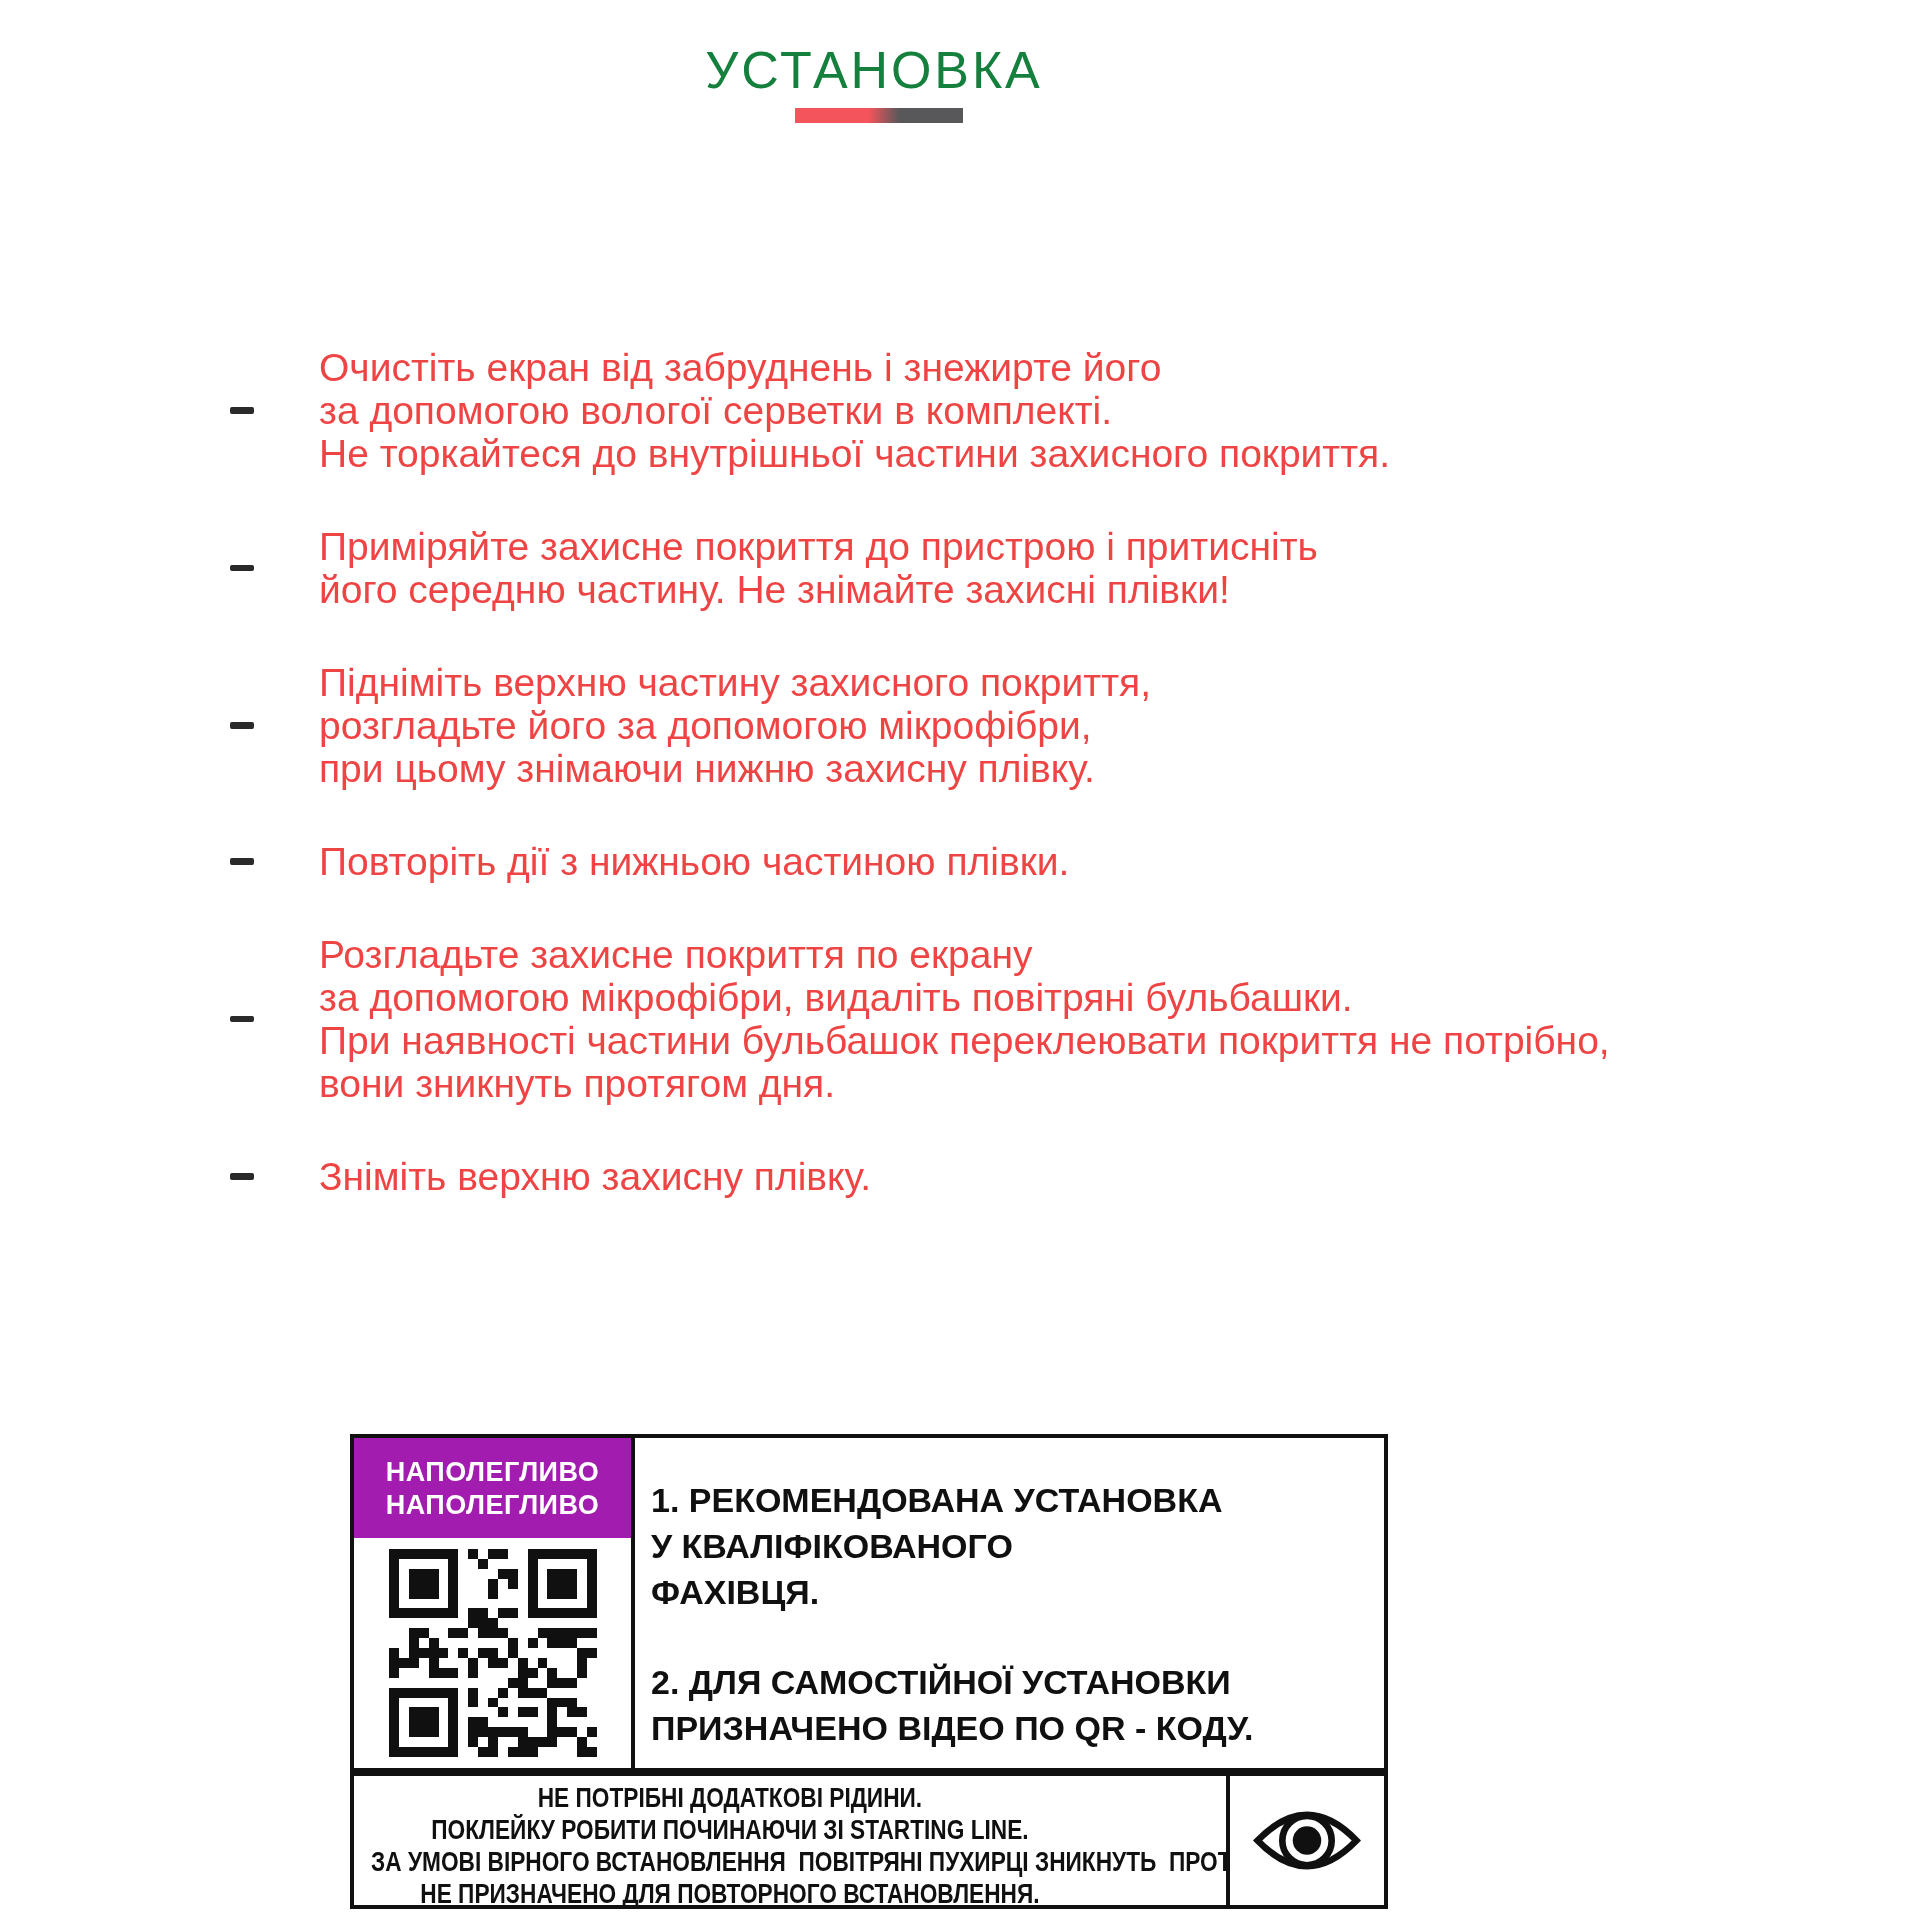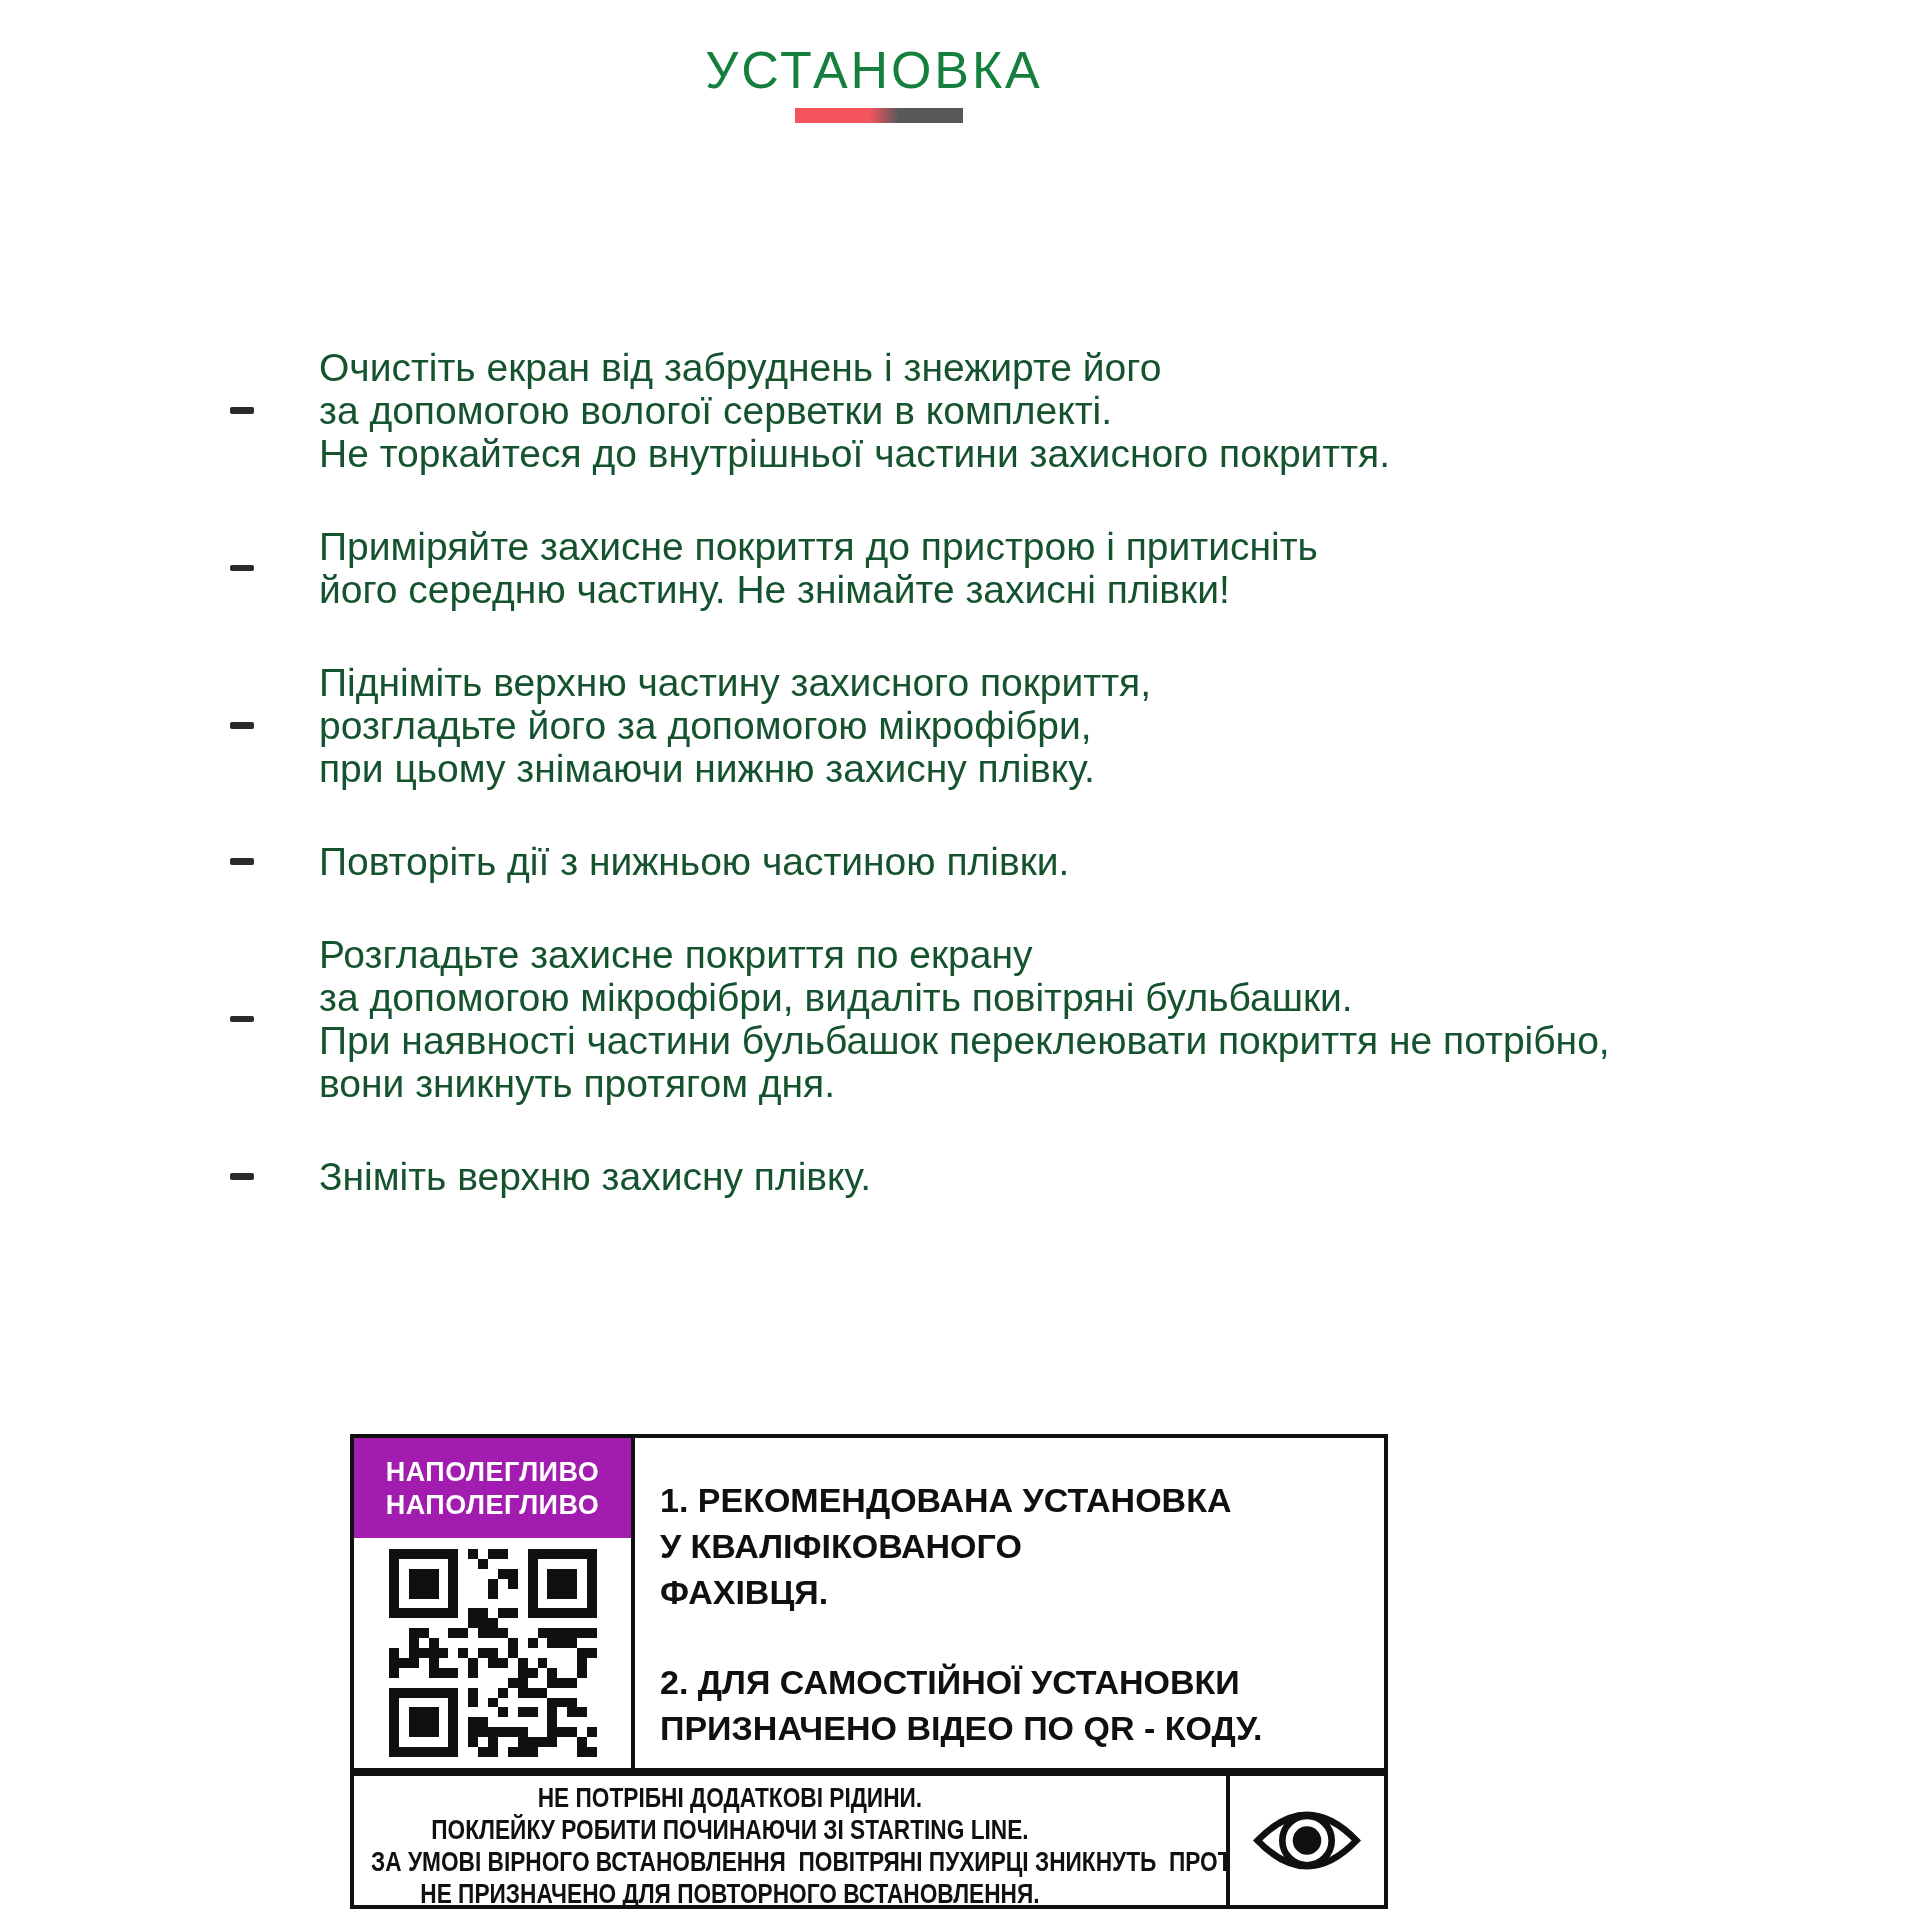--- a/index.html
+++ b/index.html
@@ -14,36 +14,36 @@
   }
   .accent-bar{
     position:absolute;top:108px;left:795px;width:168px;height:15.4px;
     background:linear-gradient(90deg,#f4545b 0%,#f4545b 44%,#58585a 62%,#58585a 100%);
   }
   
   .instructions{position:absolute;top:346px;left:0;}
   .bullet{display:flex;align-items:center;margin-left:230px;margin-bottom:50px;}
   .dash-cell{flex:0 0 89px;display:flex;align-items:center;}
   .dash{display:block;width:24px;height:6.8px;background:#2a2a2a;border-radius:1.9px;}
-  .lines{font-size:39px;line-height:43px;font-weight:400;color:#14532d;}
+  .lines{font-size:39px;line-height:43px;font-weight:400;color:#ef4444;}
   .line{white-space:pre;}
   
   .rec-box{
     position:absolute;left:350px;top:1434px;width:1038px;height:338px;
     border:4.8px solid #101010;box-sizing:border-box;display:flex;background:#fff;
   }
   .left-cell{flex:0 0 277px;border-right:4.8px solid #101010;box-sizing:content-box;
     display:flex;flex-direction:column;}
   .badge{
     background:#a21caf;color:#ffffff;text-align:center;
     padding:18.3px 0 15.4px 0;font-size:27px;line-height:33px;font-weight:700;letter-spacing:0.5px;
   }
   .qr-wrap{flex:1;display:flex;align-items:center;justify-content:center;}
   .qr-wrap svg{width:208px;height:208px;shape-rendering:crispEdges;}
-  .right-cell{flex:1;padding:39px 0 0 25px;font-size:34px;line-height:46px;
+  .right-cell{flex:1;padding:39px 0 0 16px;font-size:34px;line-height:46px;
     font-weight:700;color:#101010;}
   .note{margin-bottom:44px;}
   .note div{white-space:pre;}
   
   .footnote{
     position:absolute;left:350px;top:1772px;width:1038px;height:137px;
     border:4.8px solid #101010;box-sizing:border-box;display:flex;background:#fff;
   }
   .fn-text{flex:1;padding:5.8px 0 0 17.4px;overflow:hidden;text-align:center;}
   .fn-inner{

